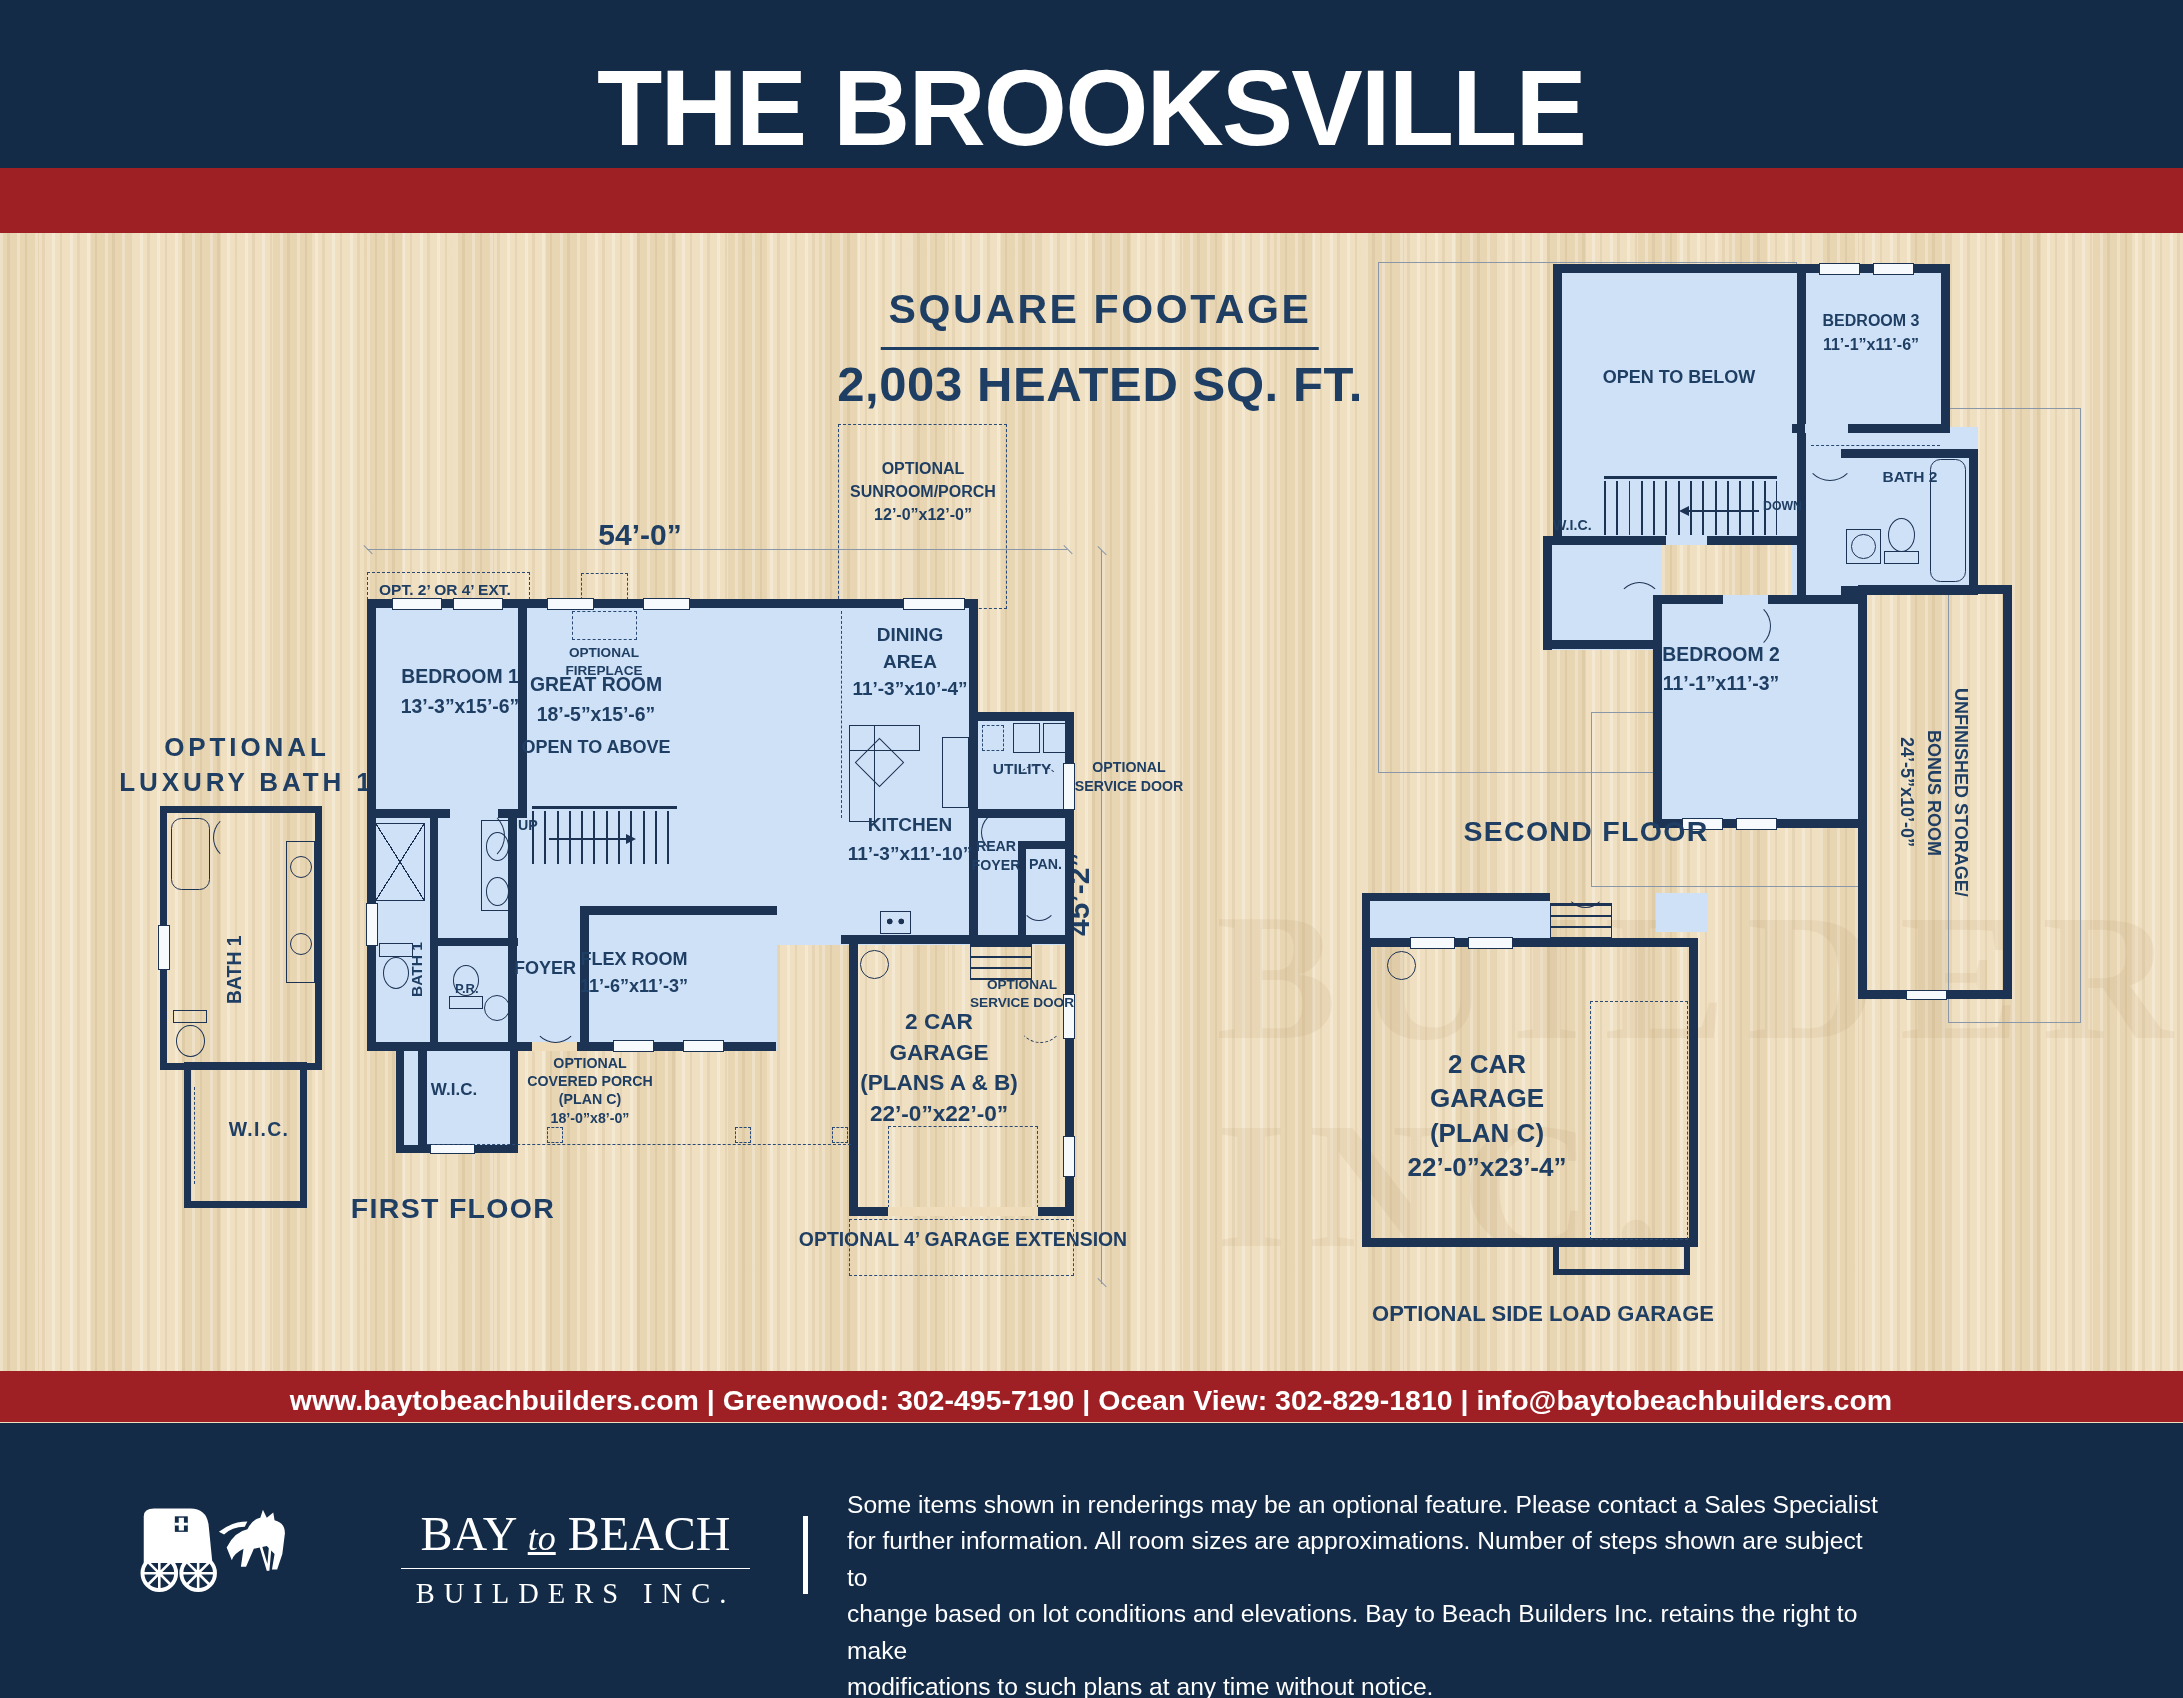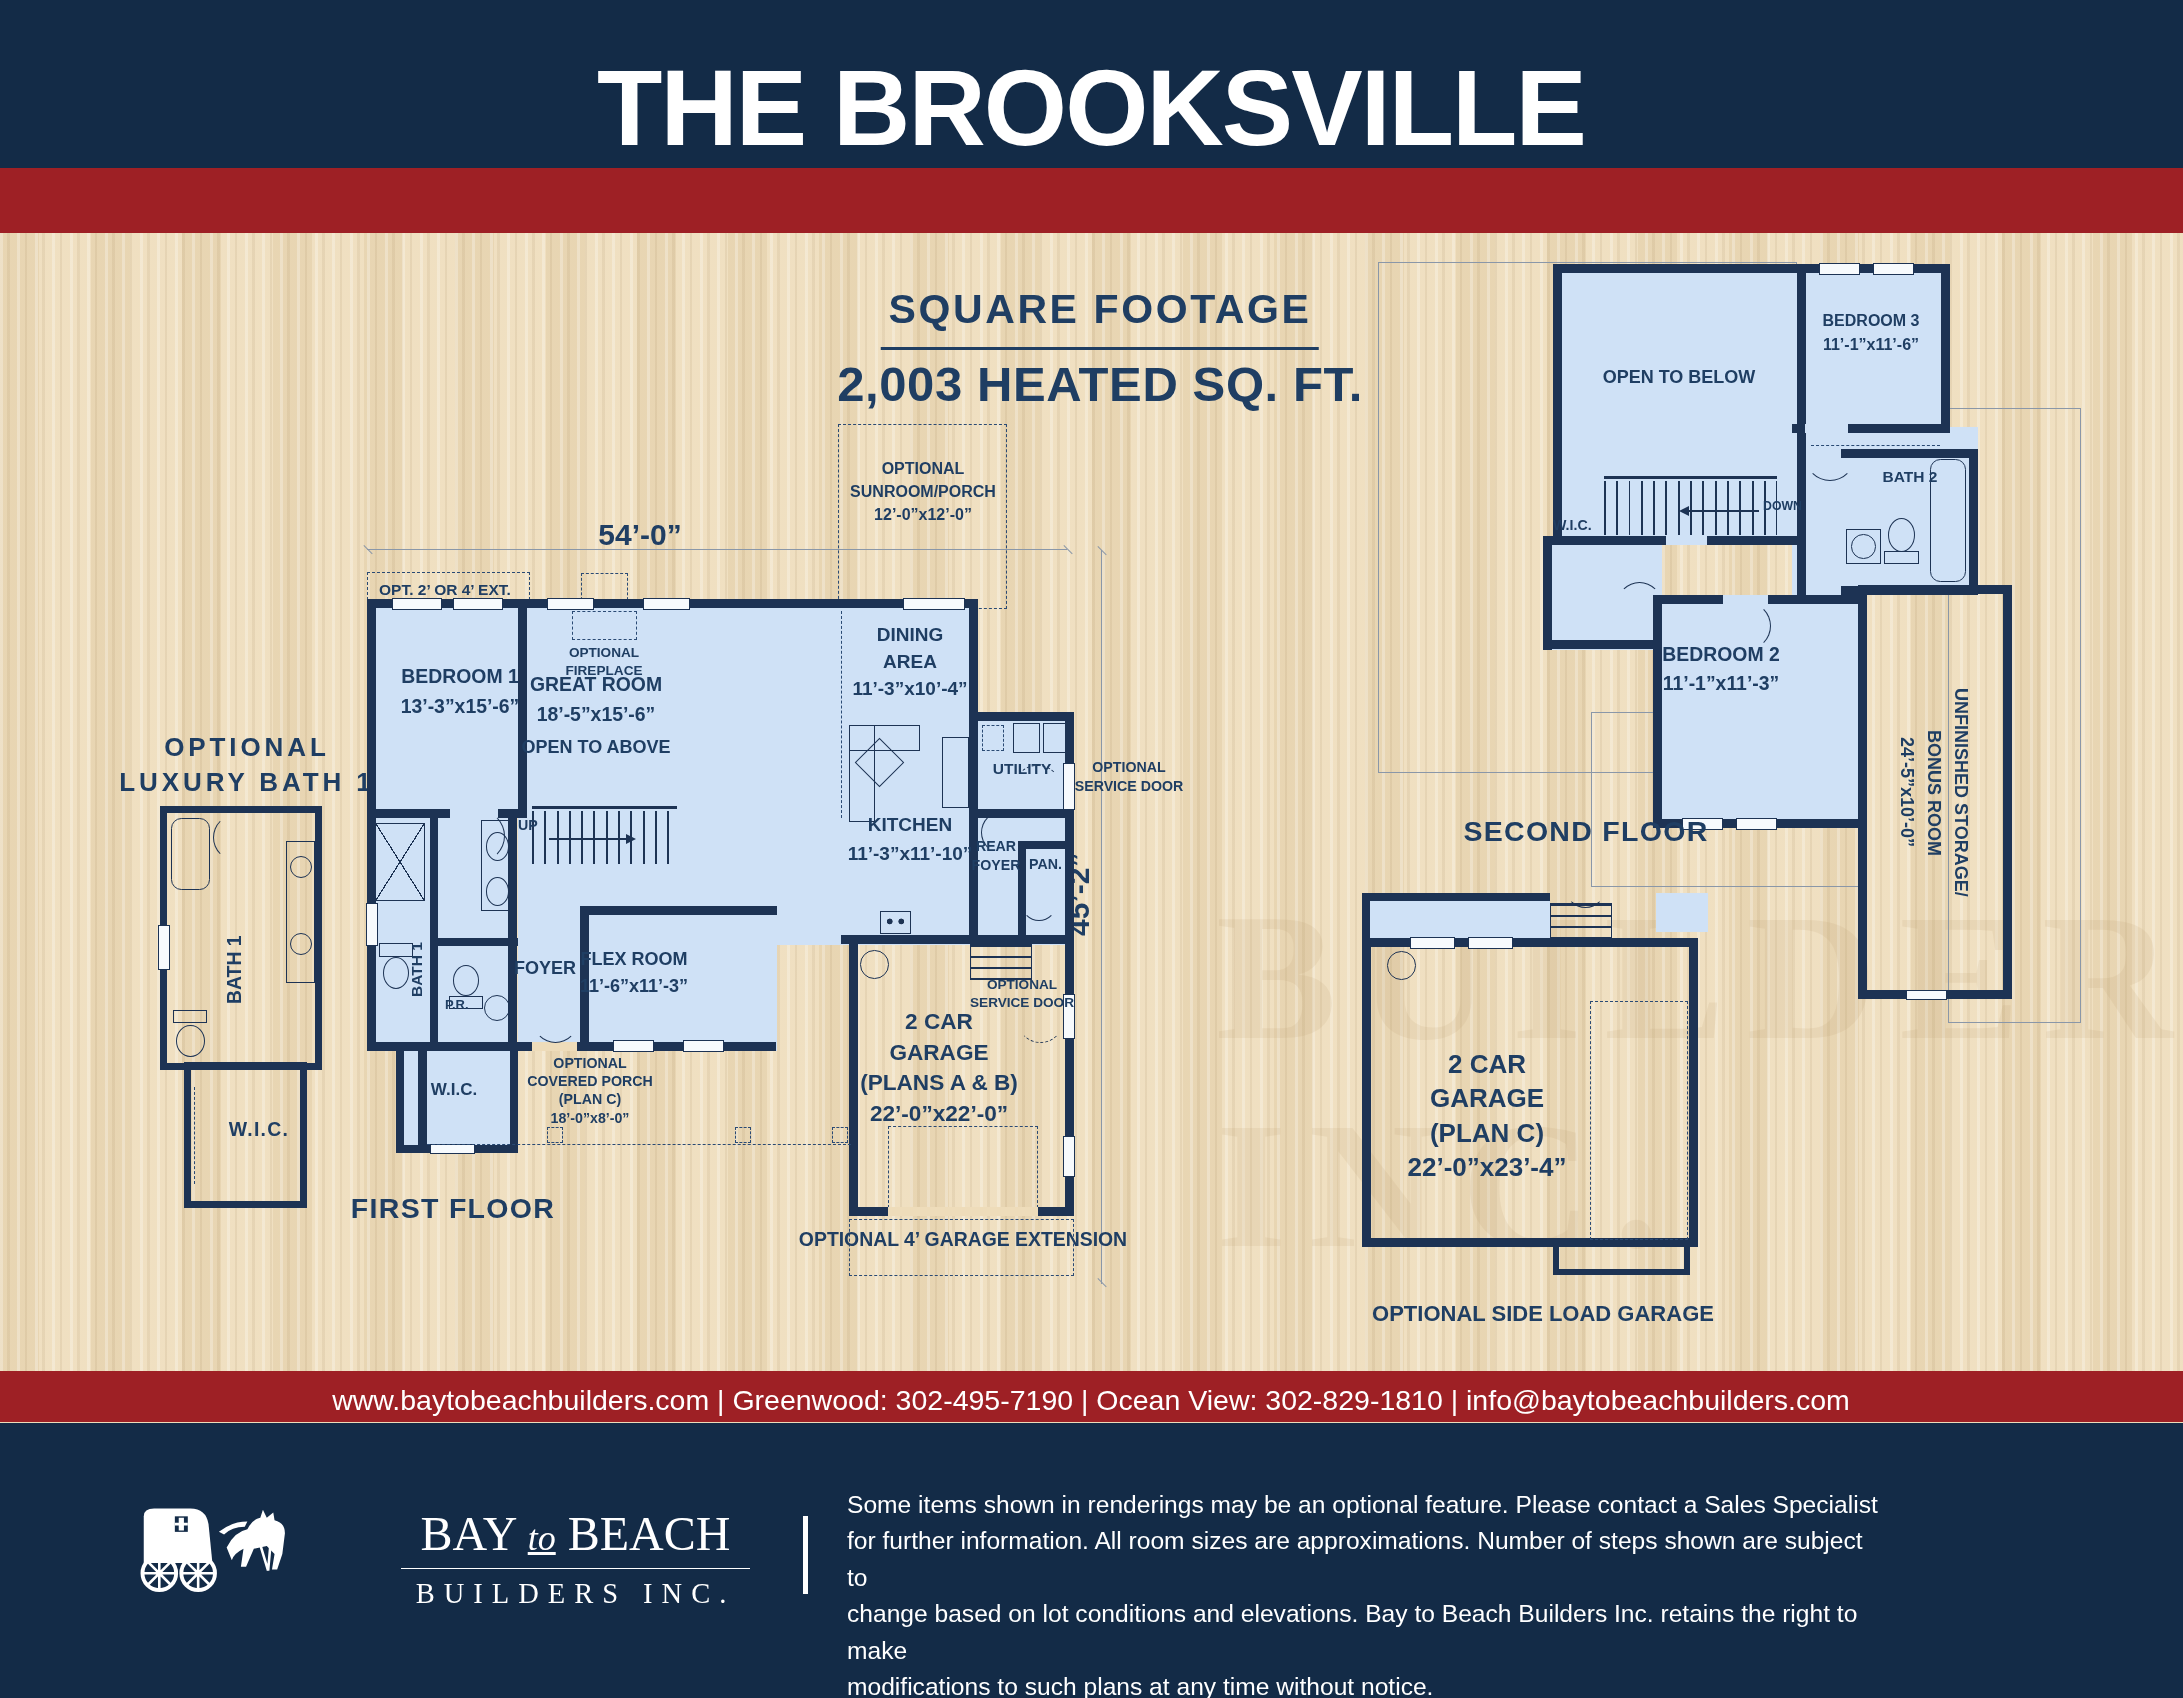--- a/index.html
+++ b/index.html
@@ -212,21 +212,21 @@
 11’-3”x11’-10”</div>
   <div class="lbl cx" style="left:1022px;top:759px;font-size:15.5px;">UTILITY</div>
   <div class="lbl cx" style="left:996px;top:837px;font-size:14.2px;line-height:1.35;">REAR
 FOYER</div>
   <div class="lbl" style="left:1029px;top:855px;font-size:14.2px;">PAN.</div>
   <div class="lbl cx" style="left:1129px;top:758px;font-size:14.2px;line-height:1.35;">OPTIONAL
 SERVICE DOOR</div>
   <div class="lbl cx" style="left:1022px;top:976px;font-size:13.6px;line-height:1.3;">OPTIONAL
 SERVICE DOOR</div>
   <div class="vup" style="left:408px;top:928px;height:84px;font-size:15.5px;">BATH 1</div>
-  <div class="lbl" style="left:445px;top:981px;font-size:13px;margin-top:16px;">P.R.</div>
+  <div class="lbl" style="left:455px;top:981px;font-size:13px;">P.R.</div>
   <div class="lbl cx" style="left:545px;top:957px;font-size:18px;">FOYER</div>
   <div class="lbl cx" style="left:634px;top:946px;font-size:18px;line-height:1.5;">FLEX ROOM
 11’-6”x11’-3”</div>
   <div class="lbl cx" style="left:454px;top:1079px;font-size:17px;">W.I.C.</div>
   <div class="lbl cx" style="left:590px;top:1054px;font-size:14.2px;line-height:1.28;">OPTIONAL
 COVERED PORCH
 (PLAN C)
 18’-0”x8’-0”</div>
   <div class="lbl cx" style="left:939px;top:1007px;font-size:22.6px;line-height:1.35;">2 CAR
 GARAGE
@@ -308,21 +308,21 @@
   <div class="arc" style="left:1565px;top:867px;width:41px;height:41px;border-bottom-color:var(--wall);"></div>
   <div class="win" style="left:1410px;top:937px;width:45px;height:11.6px;"></div>
   <div class="win" style="left:1468px;top:937px;width:45px;height:11.6px;"></div>
   <div class="dash" style="left:1590px;top:1001px;width:98px;height:239px;border-width:1.3px;"></div>
   <div class="lbl cx" style="left:1487px;top:1047px;font-size:26px;line-height:1.32;">2 CAR
 GARAGE
 (PLAN C)
 22’-0”x23’-4”</div>
   <div class="lbl cx" style="left:1543px;top:1300px;font-size:22px;white-space:nowrap;">OPTIONAL SIDE LOAD GARAGE</div>
 
-  <div class="lbl white cx" style="left:1091px;top:1382px;font-size:28.5px;font-weight:400;white-space:nowrap;">www.baytobeachbuilders.com | Greenwood: 302-495-7190 | Ocean View: 302-829-1810 | info@baytobeachbuilders.com</div>
+  <div class="lbl white cx" style="left:1091px;top:1382px;font-size:28.5px;font-weight:700;white-space:nowrap;">www.baytobeachbuilders.com | Greenwood: 302-495-7190 | Ocean View: 302-829-1810 | info@baytobeachbuilders.com</div>
 
   <svg style="position:absolute;left:136px;top:1498px;" width="259" height="104" viewBox="0 0 200 80">
     <g fill="#fff" stroke="none">
       <path d="M6,14 q0,-6 8,-6 h28 q12,0 14,12 l3,30 h-53 z"></path>
       <rect x="30" y="14" width="10" height="12" fill="#132b47"></rect>
       <path d="M33,15 h4 v10 h-4 z M30,19 h10 v2 h-10 z" fill="#fff"></path>
       <path d="M70,38 q6,-12 16,-14 q4,-8 10,-9 l2,-6 l3,6 l5,-4 l1,6 q8,2 8,10 l-2,16 l-4,12 h-4 l2,-12 l-6,-6 l-10,2 l-6,14 h-4 l2,-14 q-8,4 -9,9 z"></path>
       <path d="M64,26 q10,-8 22,-8 l-2,4 q-10,0 -16,6 z"></path>
     </g>
     <g fill="none" stroke="#fff" stroke-width="3">

